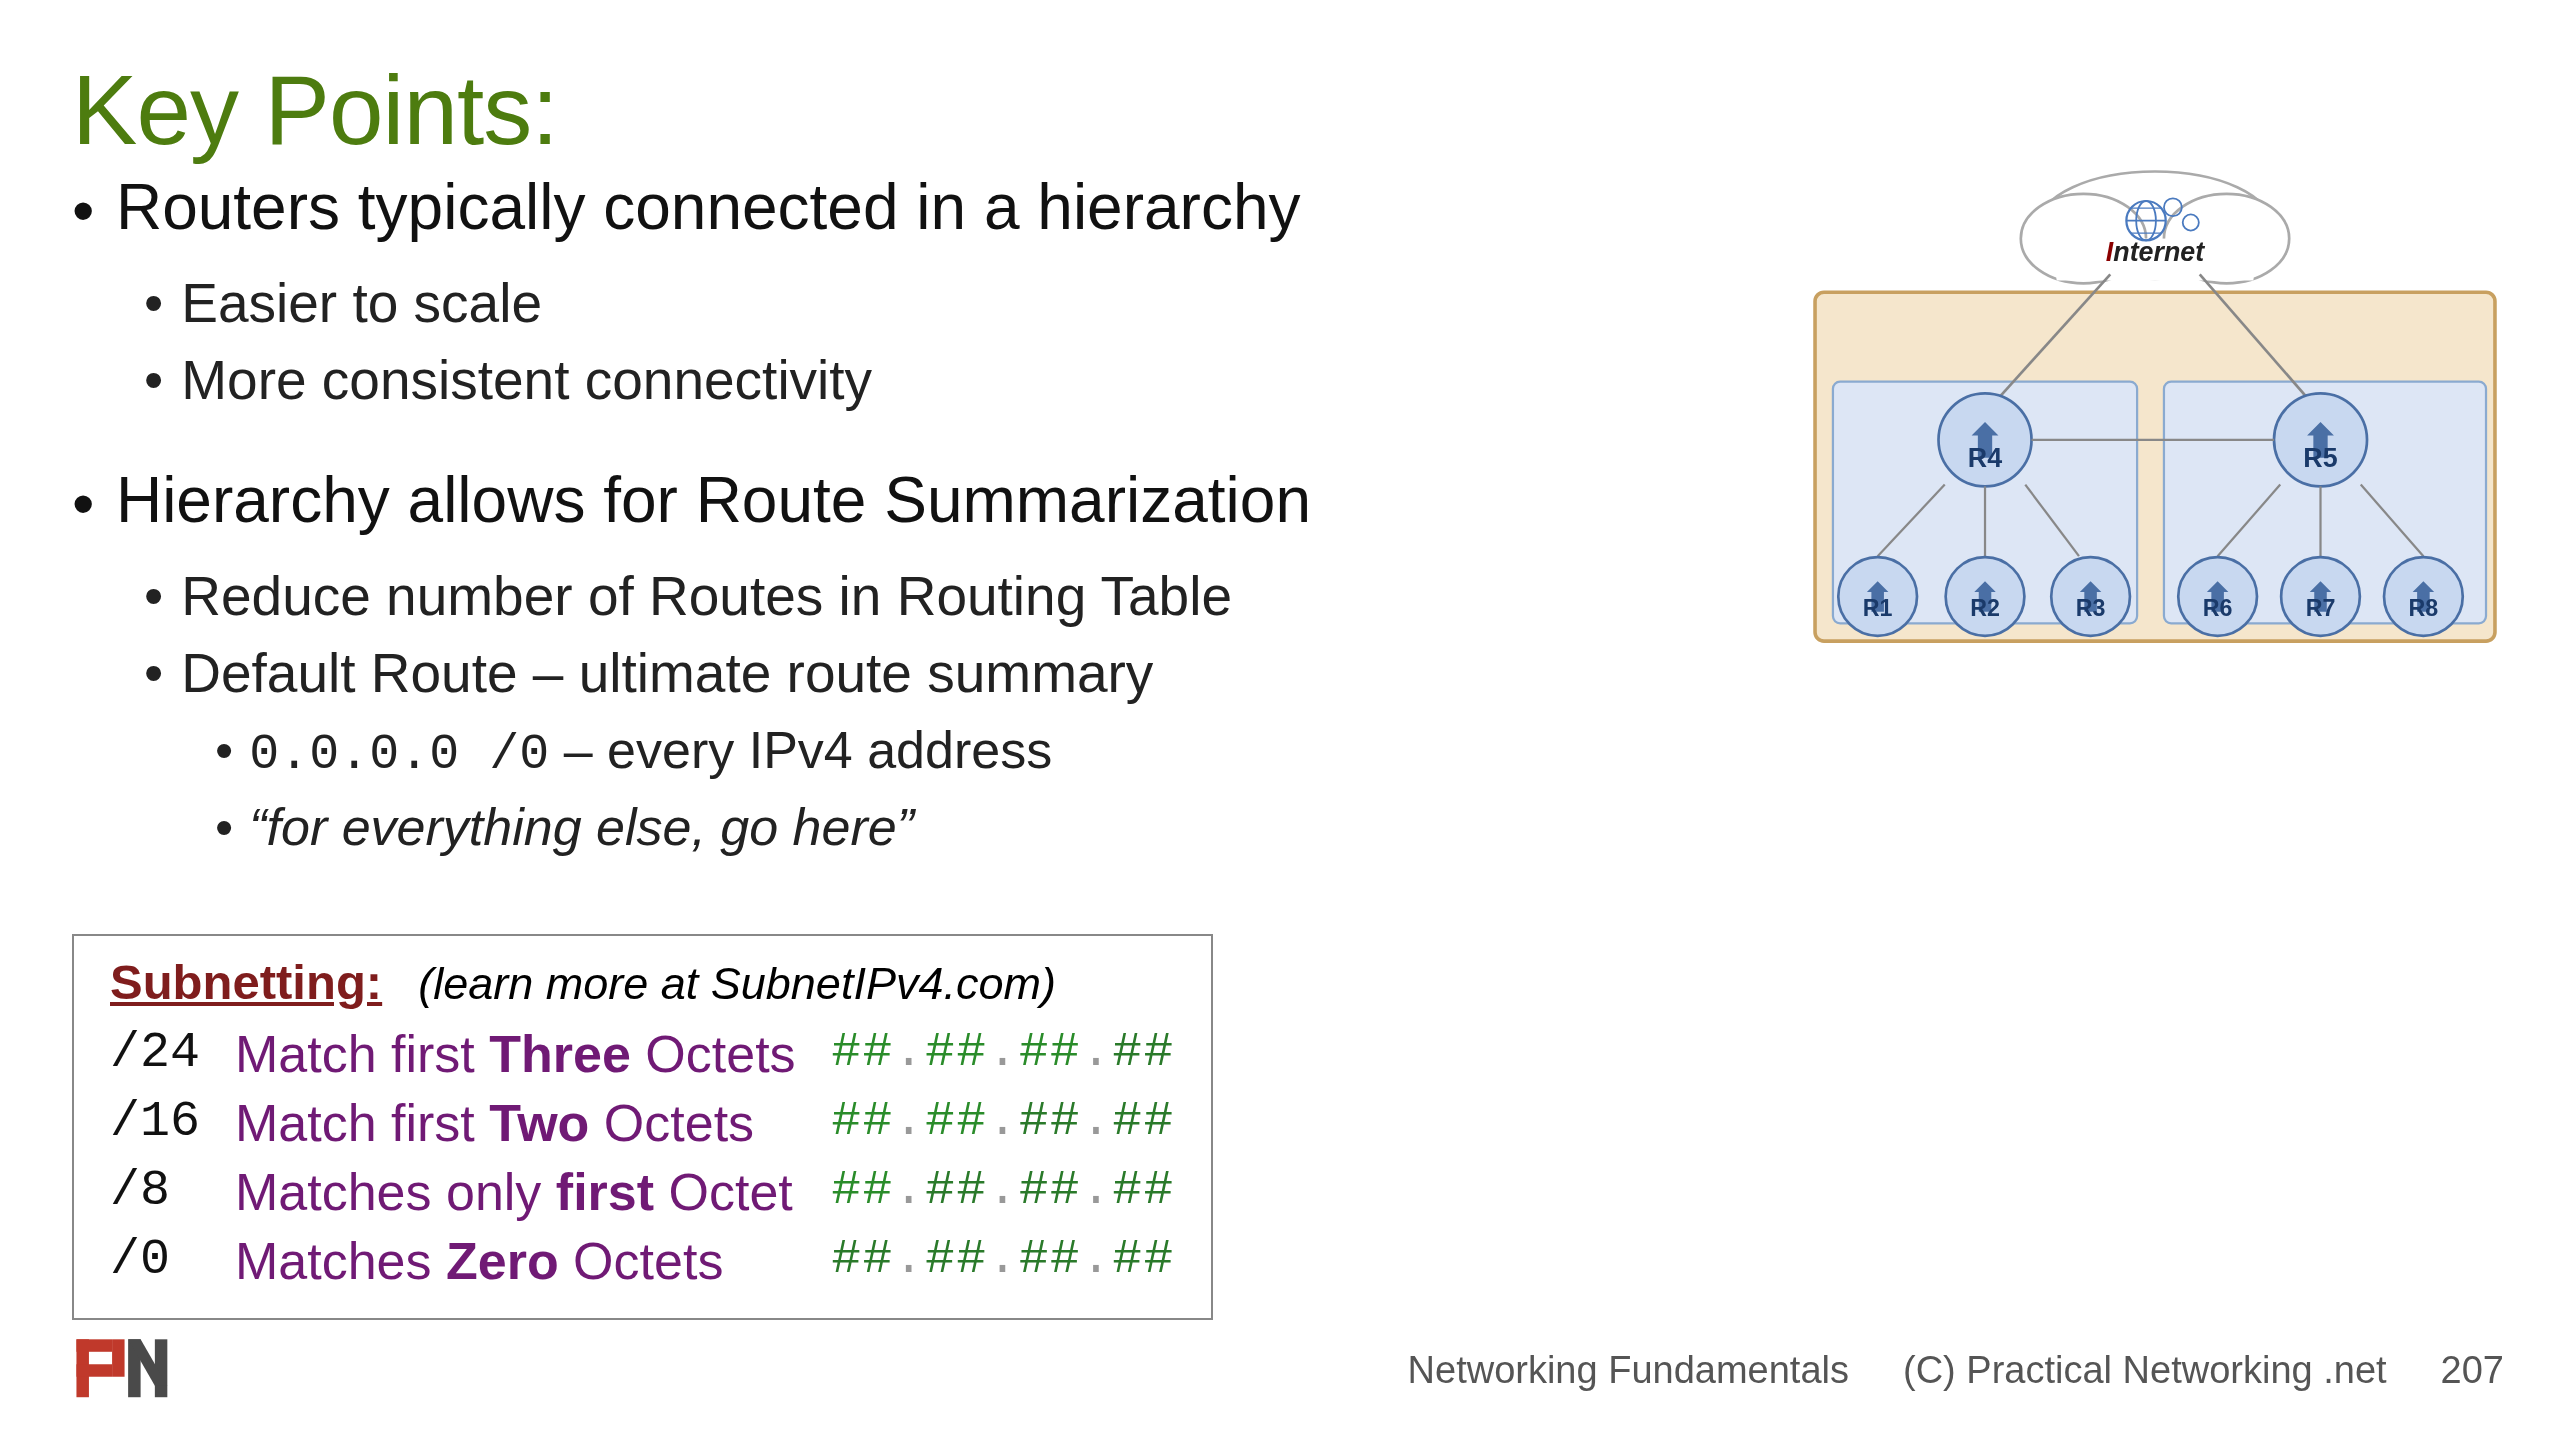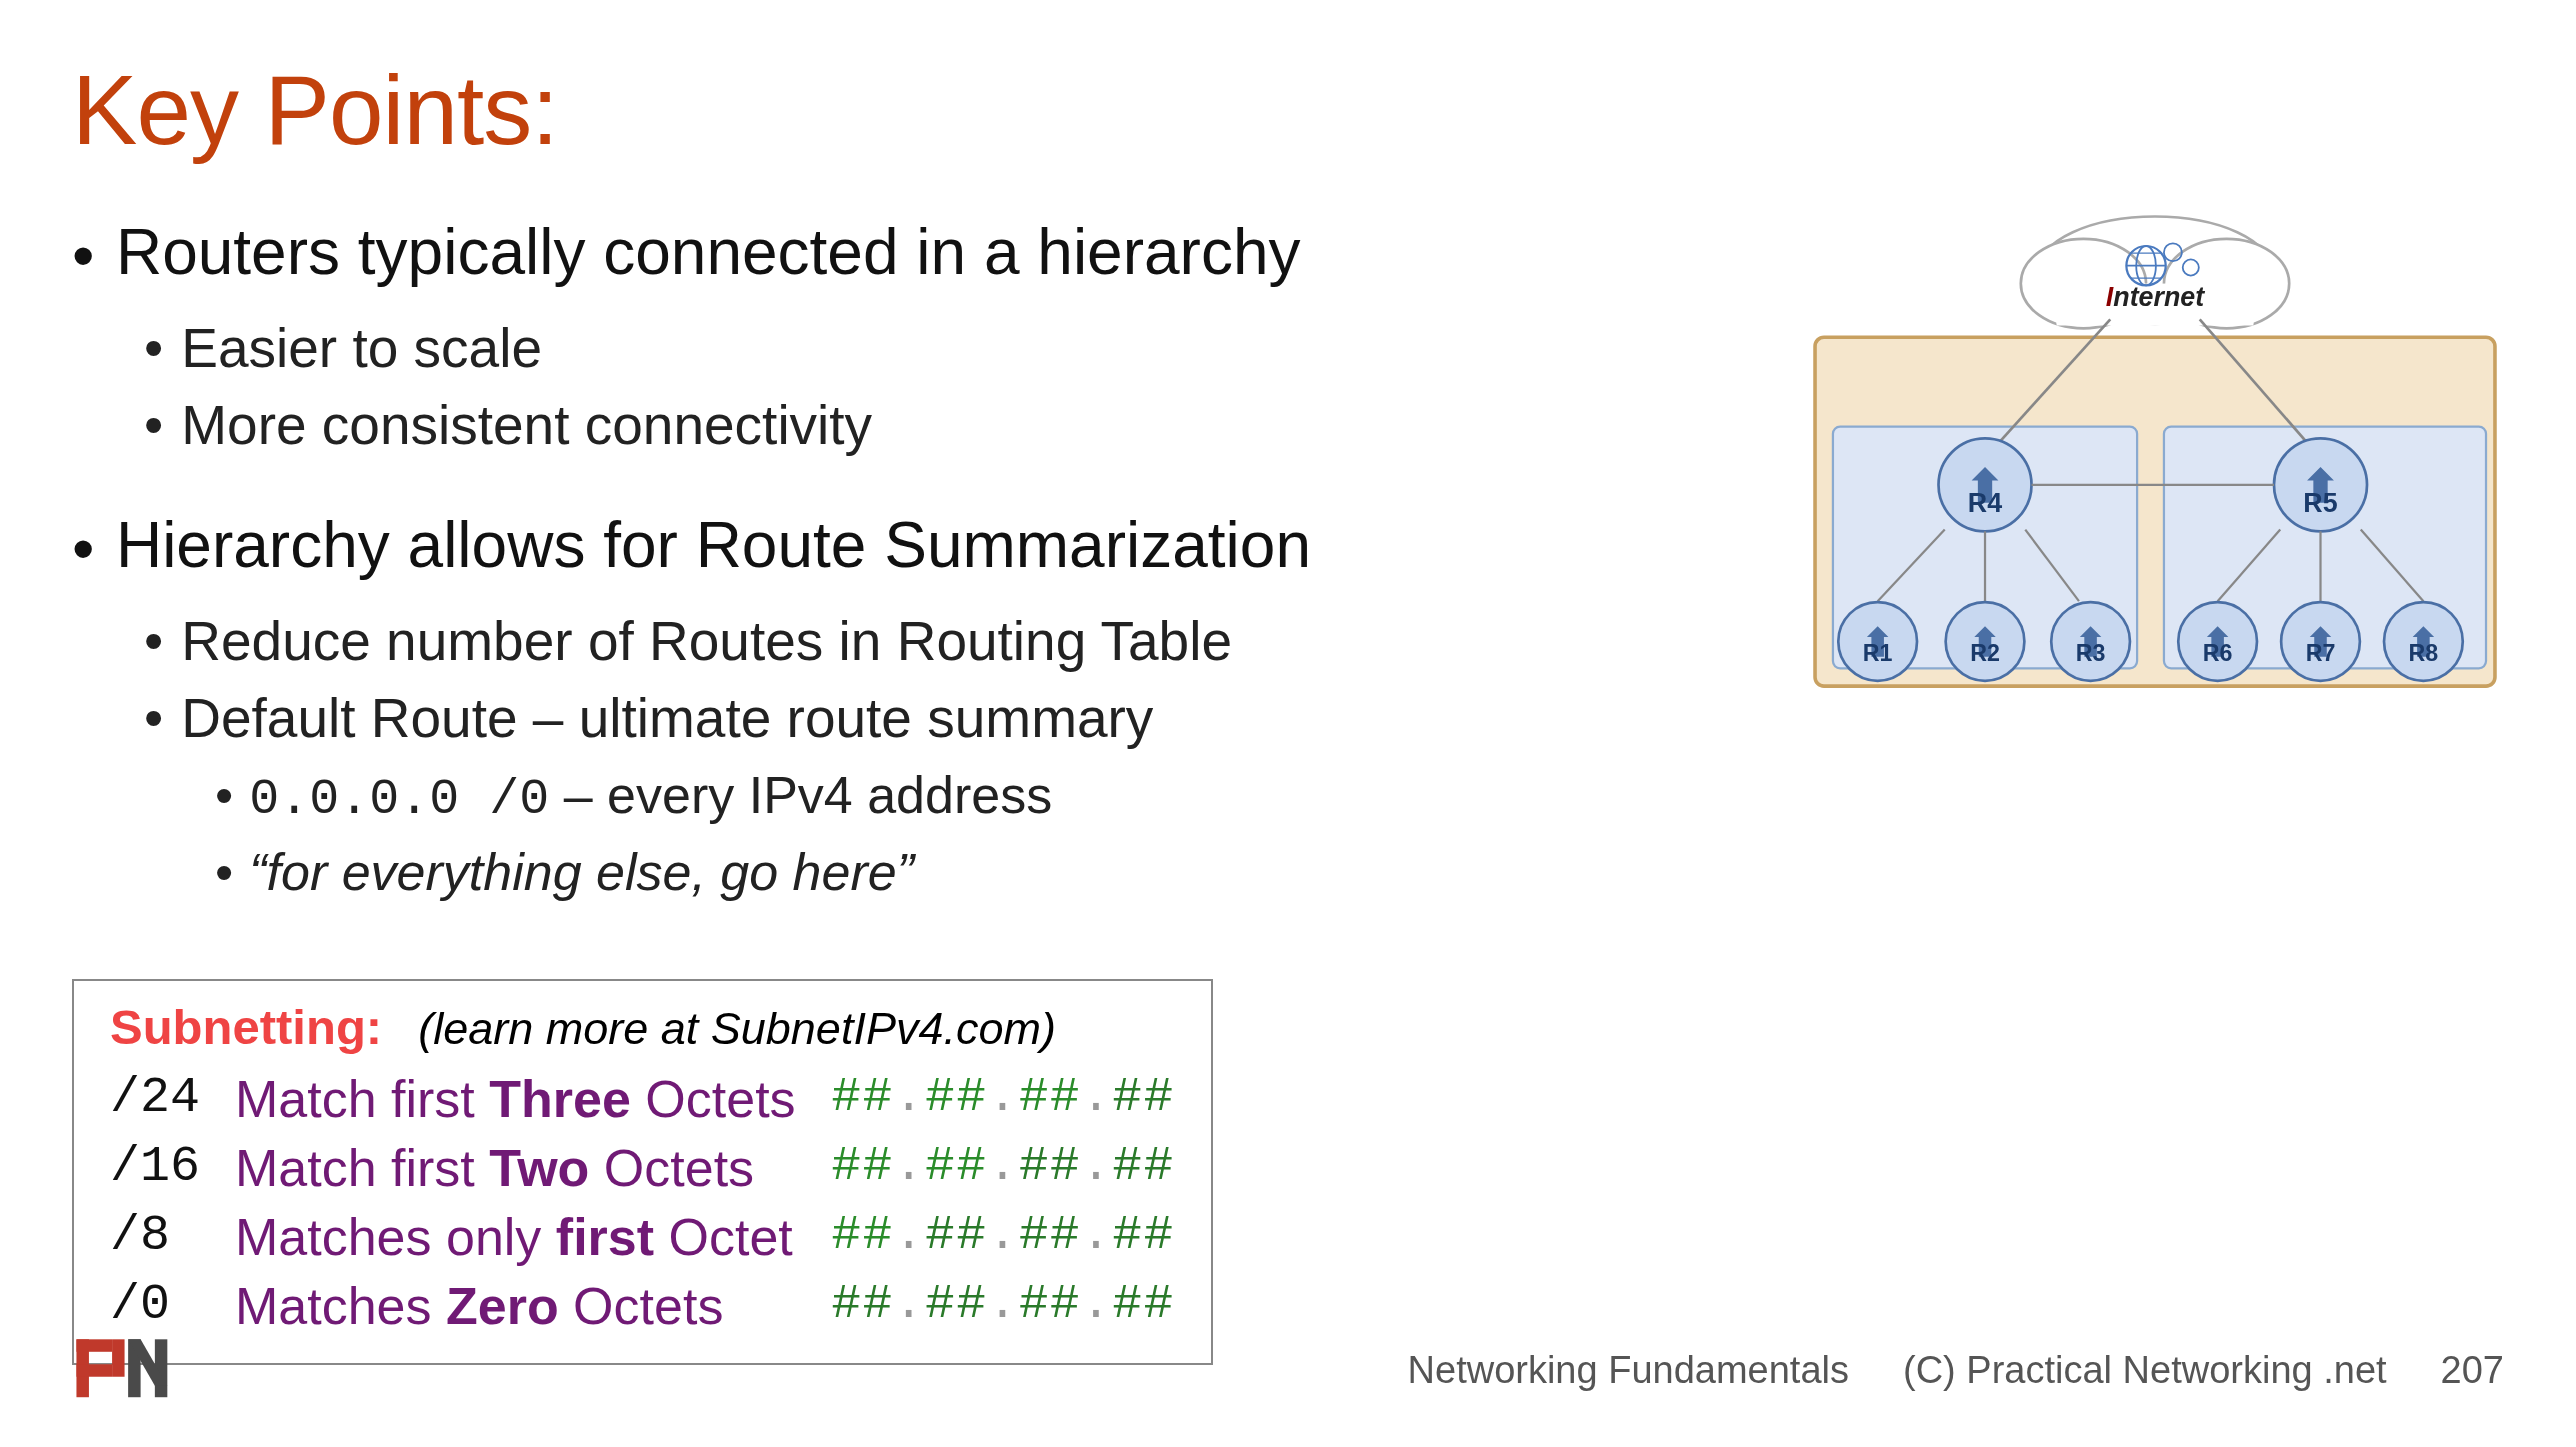--- a/index.html
+++ b/index.html
@@ -16,22 +16,21 @@
       width: 2576px;
       height: 1447px;
       padding: 54px 72px 54px 72px;
       position: relative;
     }
 
     
     .title {
       font-size: 98px;
       font-weight: 400;
-      color: #c2410c;
-      margin-bottom: 45px;
+      color: #4d7c0f;
       letter-spacing: -0.9px;
     }
 
     
     .content-area {
       display: flex;
       width: 100%;
     }
 
     .left-content {
@@ -119,21 +118,22 @@
     .subnetting-header {
       font-size: 49px;
       margin-bottom: 14.3px;
       display: flex;
       align-items: baseline;
       gap: 36px;
     }
 
     .subnetting-header-label {
       font-weight: bold;
-      color: #ef4444;
+      text-decoration: underline;
+      color: #7f1d1d;
     }
 
     .subnetting-header-note {
       font-style: italic;
       color: #000000;
       font-size: 45px;
     }
 
     .subnetting-row {
       font-size: 52px;

